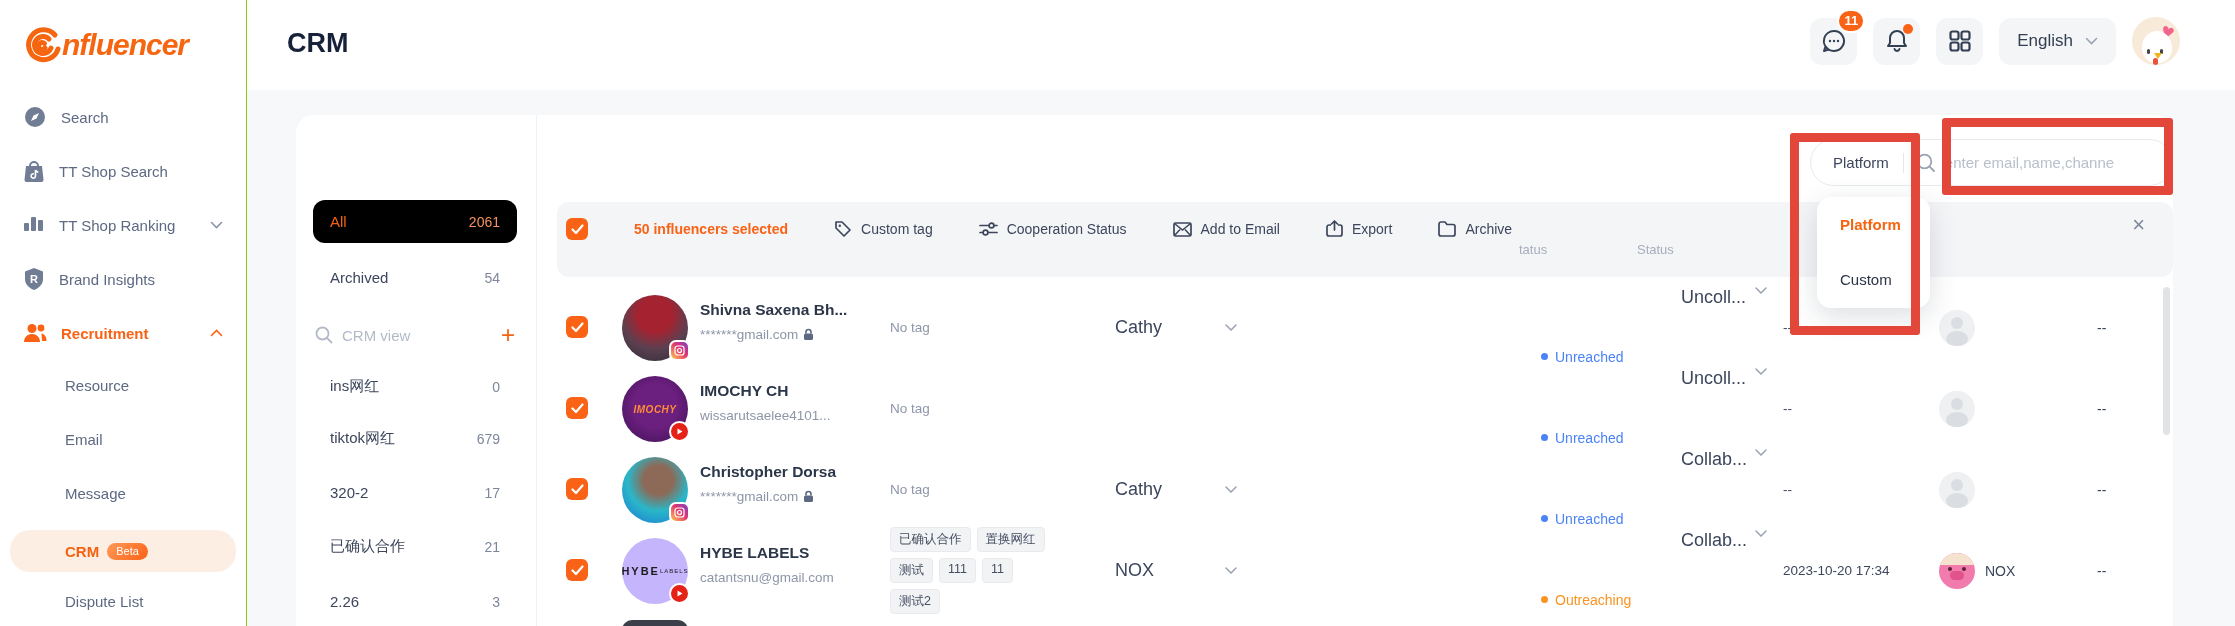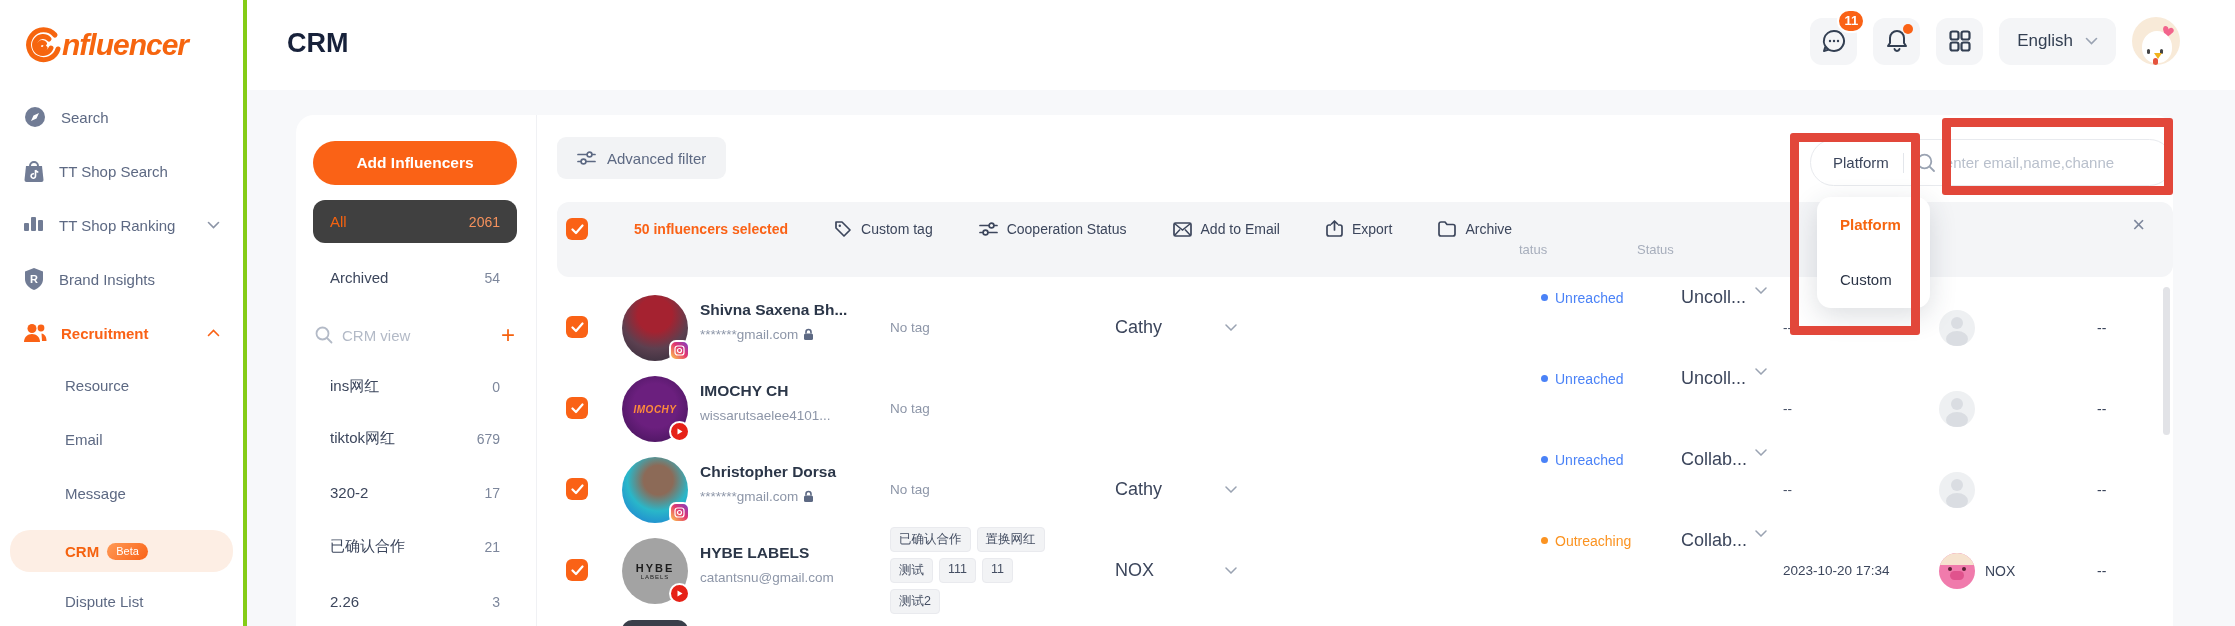--- a/index.html
+++ b/index.html
@@ -16,40 +16,40 @@
   .bell-dot { position:absolute; top:6px; right:7px; width:10px; height:10px; border-radius:50%; background:#fa6216; }
   .lang-pill { height:47px; padding:0 18px; background:#f4f5f7; border-radius:12px; display:flex; align-items:center; gap:12px; font-size:17px; color:#333f52; cursor:pointer; }
   .avatar-top { width:48px; height:48px; border-radius:50%; background:#f8ead8; position:relative; overflow:hidden; cursor:pointer; }
   .chick-body { position:absolute; left:10px; top:14px; width:30px; height:32px; background:#fff; border-radius:50% 50% 45% 45%; }
   .chick-heart { position:absolute; right:6px; top:2px; color:#f2648c; font-size:22px; transform:rotate(18deg); }
   .chick-eye { position:absolute; width:3px; height:5px; background:#454545; border-radius:2px; top:32px; }
   .chick-beak { position:absolute; left:22px; top:36px; width:0; height:0; border-left:4px solid transparent; border-right:4px solid transparent; border-top:6px solid #f2b31c; }
   .chick-wattle { position:absolute; left:21px; top:41px; width:5px; height:7px; background:#e5533d; border-radius:3px; }
 
   
-  .sidebar { position:absolute; left:0; top:0; width:247px; height:626px; background:#fff; border-right:4px solid #84cc16; }
+  .sidebar { position:absolute; left:0; top:0; width:247px; height:626px; background:#fff; border-right:1px solid #84cc16; }
   .logo { position:absolute; left:20px; top:22px; display:flex; align-items:center; }
   .logo-word { color:#f6650f; font-size:30px; font-weight:700; font-style:italic; letter-spacing:-1px; margin-left:-4px; }
   .nav { position:absolute; top:98px; left:0; width:100%; }
   .nav-item { height:38px; margin:0 10px 16px; display:flex; align-items:center; gap:14px; padding:0 13px; font-size:15px; color:#5d6983; cursor:pointer; border-radius:19px; }
   .nav-item .lbl { flex:1; }
   .nav-item.orange { color:#fa6216; font-weight:600; }
   .sub-item { height:34px; margin:0 10px 20px; display:flex; align-items:center; padding-left:55px; font-size:15px; color:#5d6983; cursor:pointer; }
   .sub-item.active { background:#fdeee4; border-radius:20px; height:42px; color:#f5620f; font-weight:600; margin-bottom:12px; }
   .beta { margin-left:8px; background:linear-gradient(135deg,#ff9a57,#fa6216); color:#fff; font-size:11px; font-weight:400; font-style:normal; padding:2px 9px 3px; border-radius:10px; }
 
   
   .card { position:absolute; left:296px; top:115px; width:1877px; height:511px; background:#fff; border-radius:18px 18px 0 0; }
   .vdivider { position:absolute; left:240px; top:0; width:1px; height:511px; background:#f0f1f4; }
 
   
   .add-btn { position:absolute; left:17px; top:26px; width:204px; height:44px; background:#fa6216; border-radius:22px; color:#fff; font-size:15.5px; font-weight:700; display:flex; align-items:center; justify-content:center; cursor:pointer; }
   .view-tab { position:absolute; left:17px; width:204px; height:43px; display:flex; align-items:center; justify-content:space-between; padding:0 17px; font-size:15px; color:#3c465c; cursor:pointer; border-radius:12px; }
   .view-tab .cnt { color:#7d879c; font-size:14px; }
-  .view-tab.active { background:#404040; color:#f5620f; }
+  .view-tab.active { background:#000000; color:#f5620f; }
   .view-tab.active .cnt { color:#f5915c; }
   .crm-view { position:absolute; left:17px; width:204px; height:40px; display:flex; align-items:center; gap:9px; padding:0 2px; font-size:15px; color:#b3bac7; }
   .crm-view .plus { margin-left:auto; color:#f5620f; font-size:24px; font-weight:400; cursor:pointer; }
 
   
   .adv-filter { position:absolute; left:261px; top:22px; height:42px; padding:0 20px; background:#f2f3f5; border-radius:9px; display:flex; align-items:center; gap:11px; font-size:15px; color:#5d6983; cursor:pointer; }
   .search-pill { position:absolute; left:1514px; top:24px; width:363px; height:47px; background:#fff; border:1px solid #e8eaee; border-radius:24px; display:flex; align-items:center; padding:0 14px 0 22px; }
   .plat-sel { font-size:15px; color:#3c465c; cursor:pointer; white-space:nowrap; }
   .pill-div { width:1px; height:20px; background:#e3e6eb; margin:0 12px 0 14px; }
   .pill-input { border:none; outline:none; flex:1; font-size:15px; color:#3c465c; background:transparent; min-width:0; font-family:"Liberation Sans","DejaVu Sans",sans-serif; margin-left:9px; }
@@ -74,21 +74,21 @@
   .pbadge { position:absolute; right:-2px; bottom:0; width:21px; height:21px; border-radius:6px; display:flex; align-items:center; justify-content:center; border:2px solid #fff; }
   .pbadge.ig { background:linear-gradient(45deg,#ffc94d,#e2356f 55%,#7a40c9); border-radius:7px; }
   .pbadge.yt { background:#e62117; border-radius:50%; }
   .name-col { position:absolute; left:143px; top:14px; width:188px; }
   .r-name { font-size:15.5px; color:#2b3648; font-weight:600; white-space:nowrap; overflow:hidden; cursor:pointer; }
   .r-email { margin-top:8px; font-size:13.5px; color:#8d96a8; display:flex; align-items:center; gap:5px; white-space:nowrap; }
   .tag-col { position:absolute; left:333px; top:0; width:200px; height:81px; display:flex; align-items:center; font-size:13.5px; color:#8d96a8; }
   .chips { display:flex; flex-wrap:wrap; gap:6px; width:176px; }
   .chip { background:#f2f3f5; border:1px solid #e9eaee; color:#454f63; font-size:12.5px; padding:3px 8px; border-radius:4px; white-space:nowrap; }
   .own-col { position:absolute; left:558px; top:0; width:122px; height:81px; display:flex; align-items:center; justify-content:space-between; font-size:18px; color:#3c465c; cursor:pointer; }
-  .stat-col { position:absolute; left:984px; top:0; width:92px; height:81px; display:flex; align-items:flex-start; font-size:14px; line-height:1.6; }
+  .stat-col { position:absolute; left:984px; top:0; width:92px; height:81px; display:flex; align-items:flex-end; font-size:14px; line-height:1.6; }
   .stat-txt { word-break:break-all; }
   .dot { display:inline-block; width:7px; height:7px; border-radius:50%; margin-right:7px; vertical-align:2px; }
   .coop-col { position:absolute; left:1124px; top:0; width:86px; height:81px; display:flex; justify-content:space-between; font-size:18px; color:#3c465c; cursor:pointer; }
   .last-col { position:absolute; left:1226px; top:0; width:142px; height:81px; display:flex; align-items:center; font-size:13.5px; color:#3c465c; white-space:nowrap; }
   .op-col { position:absolute; left:1382px; top:0; width:130px; height:81px; display:flex; align-items:center; gap:10px; font-size:14px; color:#3c465c; }
   .dash2-col { position:absolute; left:1540px; top:0; width:40px; height:81px; display:flex; align-items:center; font-size:14px; color:#3c465c; }
   .ghost { width:36px; height:36px; border-radius:50%; background:#eef0f2; position:relative; overflow:hidden; flex:none; }
   .ghost:before { content:""; position:absolute; left:12px; top:7px; width:12px; height:12px; border-radius:50%; background:#dadde2; }
   .ghost:after { content:""; position:absolute; left:7px; top:21px; width:22px; height:16px; border-radius:50%; background:#dadde2; }
   .pig { width:36px; height:36px; border-radius:50%; background:#f07bac; position:relative; flex:none; overflow:hidden; }
@@ -227,21 +227,20 @@
       <span class="chick-eye" style="left:28px"></span>
       <span class="chick-beak"></span>
       <span class="chick-wattle"></span>
     </div>
   </div>
 </div>
 
 <div class="card">
   <div class="vdivider"></div>
 
-  <div class="add-btn">Add Influencers</div>
   <div class="view-tab active" style="top:85px">
     <span>All</span>
     <span class="cnt">2061</span>
   </div>
   <div class="view-tab" style="top:141px">
     <span>Archived</span>
     <span class="cnt">54</span>
   </div>
   <div class="crm-view" style="top:200px">
     <svg width="18" height="18" viewBox="0 0 18 18">
@@ -265,30 +264,20 @@
   </div>
   <div class="view-tab" style="top:410px">
     <span>已确认合作</span>
     <span class="cnt">21</span>
   </div>
   <div class="view-tab" style="top:465px">
     <span>2.26</span>
     <span class="cnt">3</span>
   </div>
 
-  <div class="adv-filter">
-    <svg width="19" height="16" viewBox="0 0 19 16">
-        <g stroke="#5d6983" stroke-width="1.7" fill="#fff" stroke-linecap="round">
-          <path d="M1 4.5 h17 M1 11.5 h17"></path>
-          <circle cx="12.5" cy="4.5" r="2.4"></circle>
-          <circle cx="6.5" cy="11.5" r="2.4"></circle>
-        </g>
-      </svg>
-    <span>Advanced filter</span>
-  </div>
 
   <div class="search-pill">
     <span class="plat-sel">Platform</span>
     <span class="pill-div"></span>
     <svg width="20" height="20" viewBox="0 0 20 20">
         <circle cx="8.5" cy="8.5" r="6.8" fill="none" stroke="#9aa3b2" stroke-width="1.8"></circle>
         <path d="M13.6 13.6 L18 18" stroke="#9aa3b2" stroke-width="1.8" stroke-linecap="round"></path>
       </svg>
     <input class="pill-input" placeholder="enter email,name,channe" style="">
   </div>
@@ -500,21 +489,21 @@
 
   </div>
 
   <div class="row" style="top:415px">
     <div class="cbx">
         <svg width="13" height="11" viewBox="0 0 13 11">
           <path d="M1.5 5.5 L5 9 L11.5 1.5" fill="none" stroke="#fff" stroke-width="2.2" stroke-linecap="round" stroke-linejoin="round"></path>
         </svg>
       </div>
     <div class="avi">
-      <div class="ph" style="background:#a3a3a3;flex-direction:column">
+      <div class="ph" style="background:#c4b5fd;flex-direction:row">
         <span style="color:#1c1c1c;font-size:11px;font-weight:700;letter-spacing:2px">HYBE</span>
         <span style="color:#1c1c1c;font-size:6px;letter-spacing:1px">LABELS</span>
       </div>
       <div class="pbadge yt">
           <svg width="9" height="9" viewBox="0 0 9 9">
             <path d="M2.5 1.5 L7.5 4.5 L2.5 7.5 Z" fill="#fff"></path>
           </svg>
         </div>
     </div>
     <div class="name-col">

